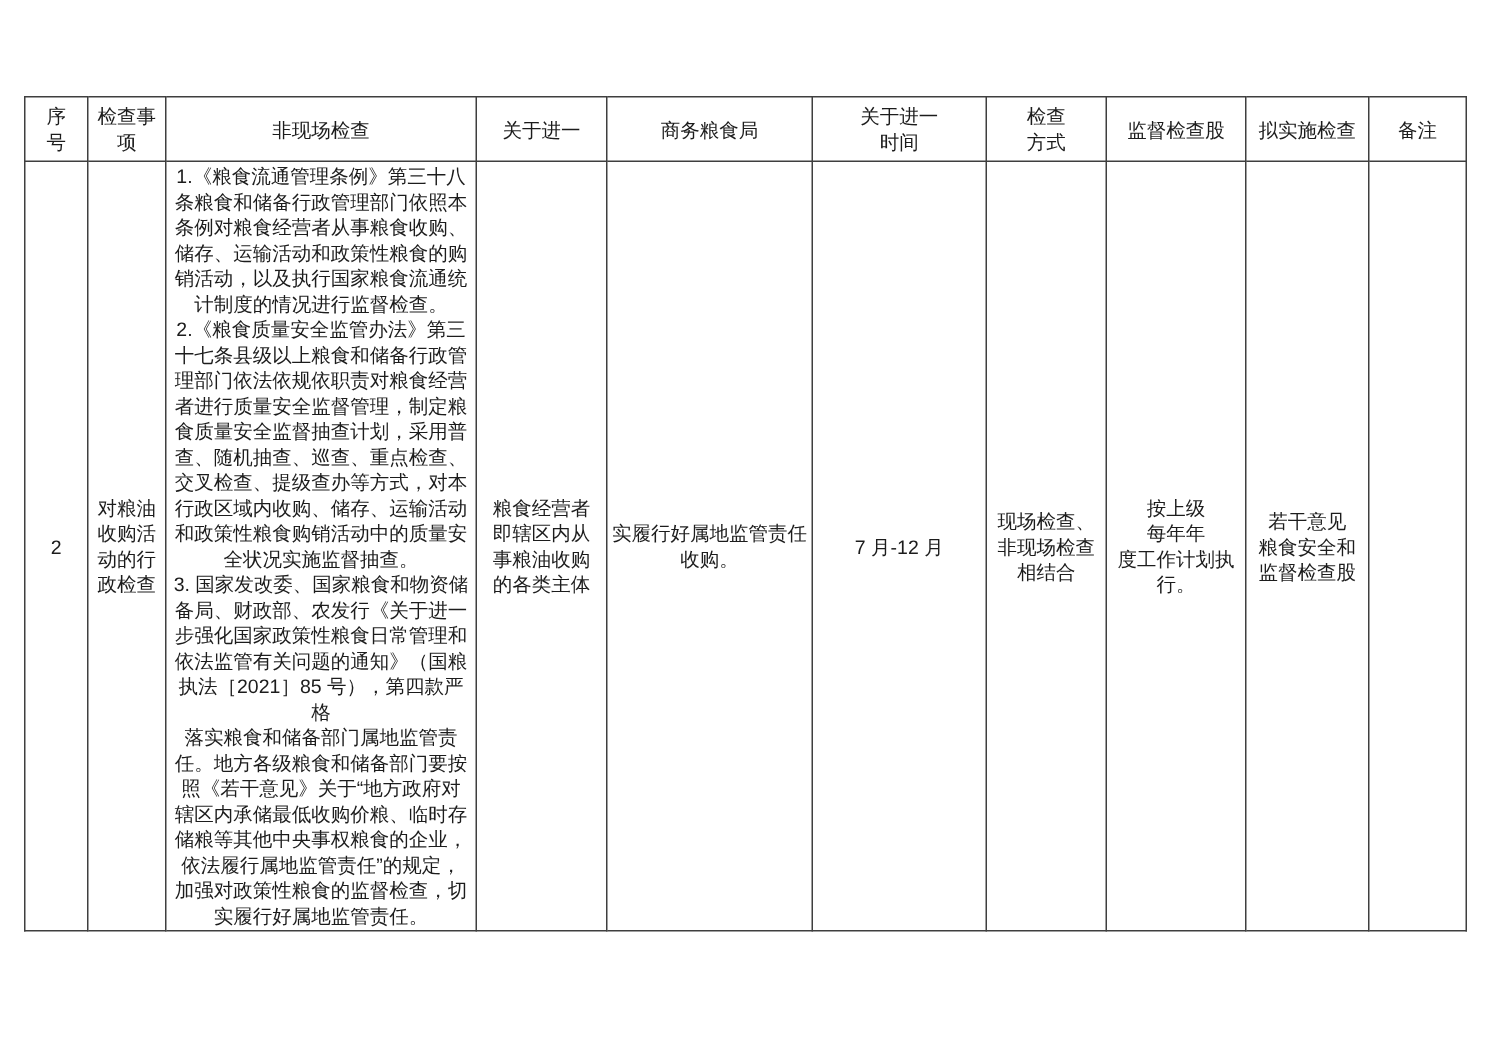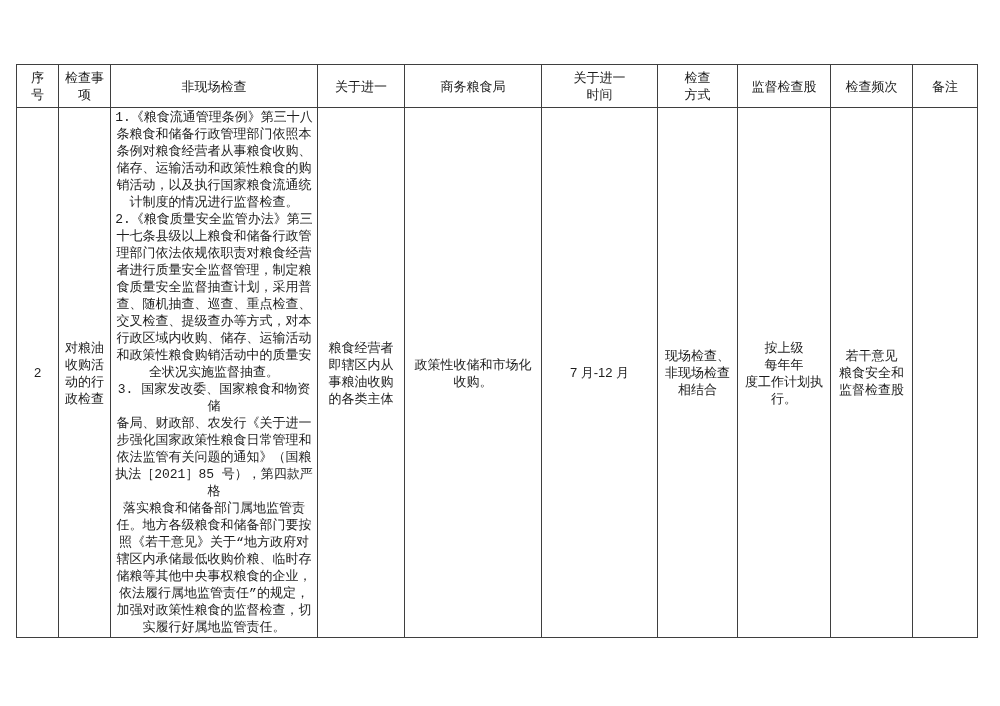--- a/index.html
+++ b/index.html
@@ -34,21 +34,20 @@
     line-height: 17px;
     font-weight: normal;
     padding: 1px 2px;
     overflow: hidden;
   }
   tr.header-row { height: 43px; }
   tr.body-row   { height: 501px; }
   td.basis-cell {
     padding: 2px 3px;
     line-height: 17.2px;
-    font-family: Liberation Mono, monospace;
   }
 </style>
 </head>
 <body>
 
 <div class="page">
   <table class="doc-table">
     <colgroup>
       <col style="width:42px">
       <col style="width:52px">
@@ -68,21 +67,21 @@
       <th>检查事
 项</th>
       <th>非现场检查</th>
       <th>关于进一</th>
       <th>商务粮食局</th>
       <th>关于进一
 时间</th>
       <th>检查
 方式</th>
       <th>监督检查股</th>
-      <th>检查频次</th>
+      <th>拟实施检查</th>
       <th>备注</th>
     </tr>
     <tr class="body-row">
       <td>2</td>
       <td>对粮油
 收购活
 动的行
 政检查</td>
       <td class="basis-cell">1.《粮食流通管理条例》第三十八
 条粮食和储备行政管理部门依照本
@@ -110,21 +109,21 @@
 照《若干意见》关于“地方政府对
 辖区内承储最低收购价粮、临时存
 储粮等其他中央事权粮食的企业，
 依法履行属地监管责任”的规定，
 加强对政策性粮食的监督检查，切
 实履行好属地监管责任。</td>
       <td>粮食经营者
 即辖区内从
 事粮油收购
 的各类主体</td>
-      <td>政策性收储和市场化
+      <td>实履行好属地监管责任
 收购。</td>
       <td>7 月-12 月</td>
       <td>现场检查、
 非现场检查
 相结合</td>
       <td>按上级
 每年年
 度工作计划执
 行。</td>
       <td>若干意见

